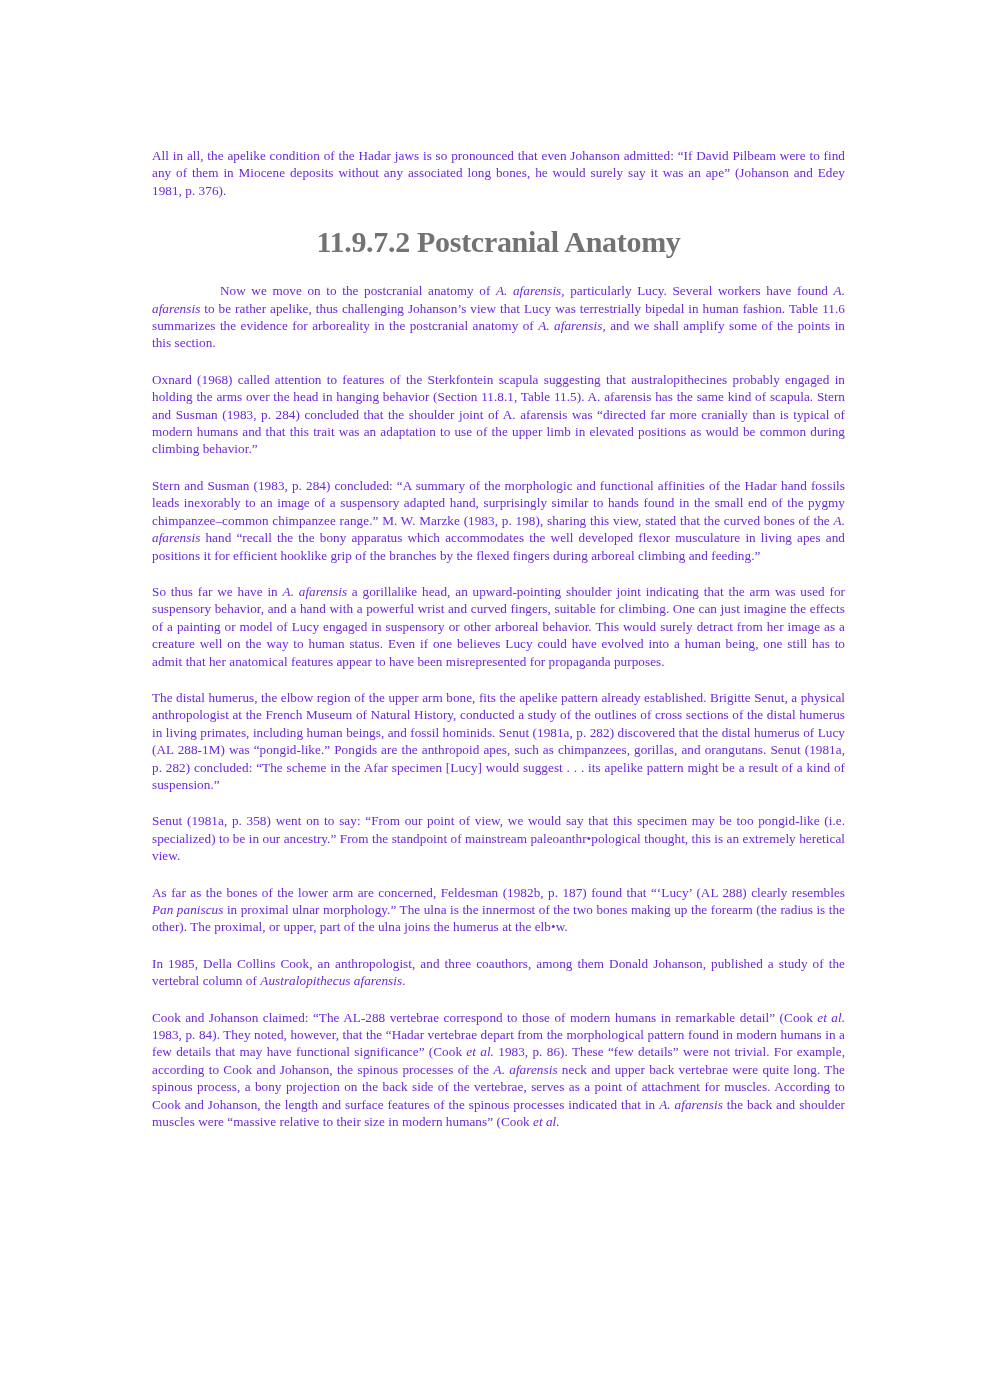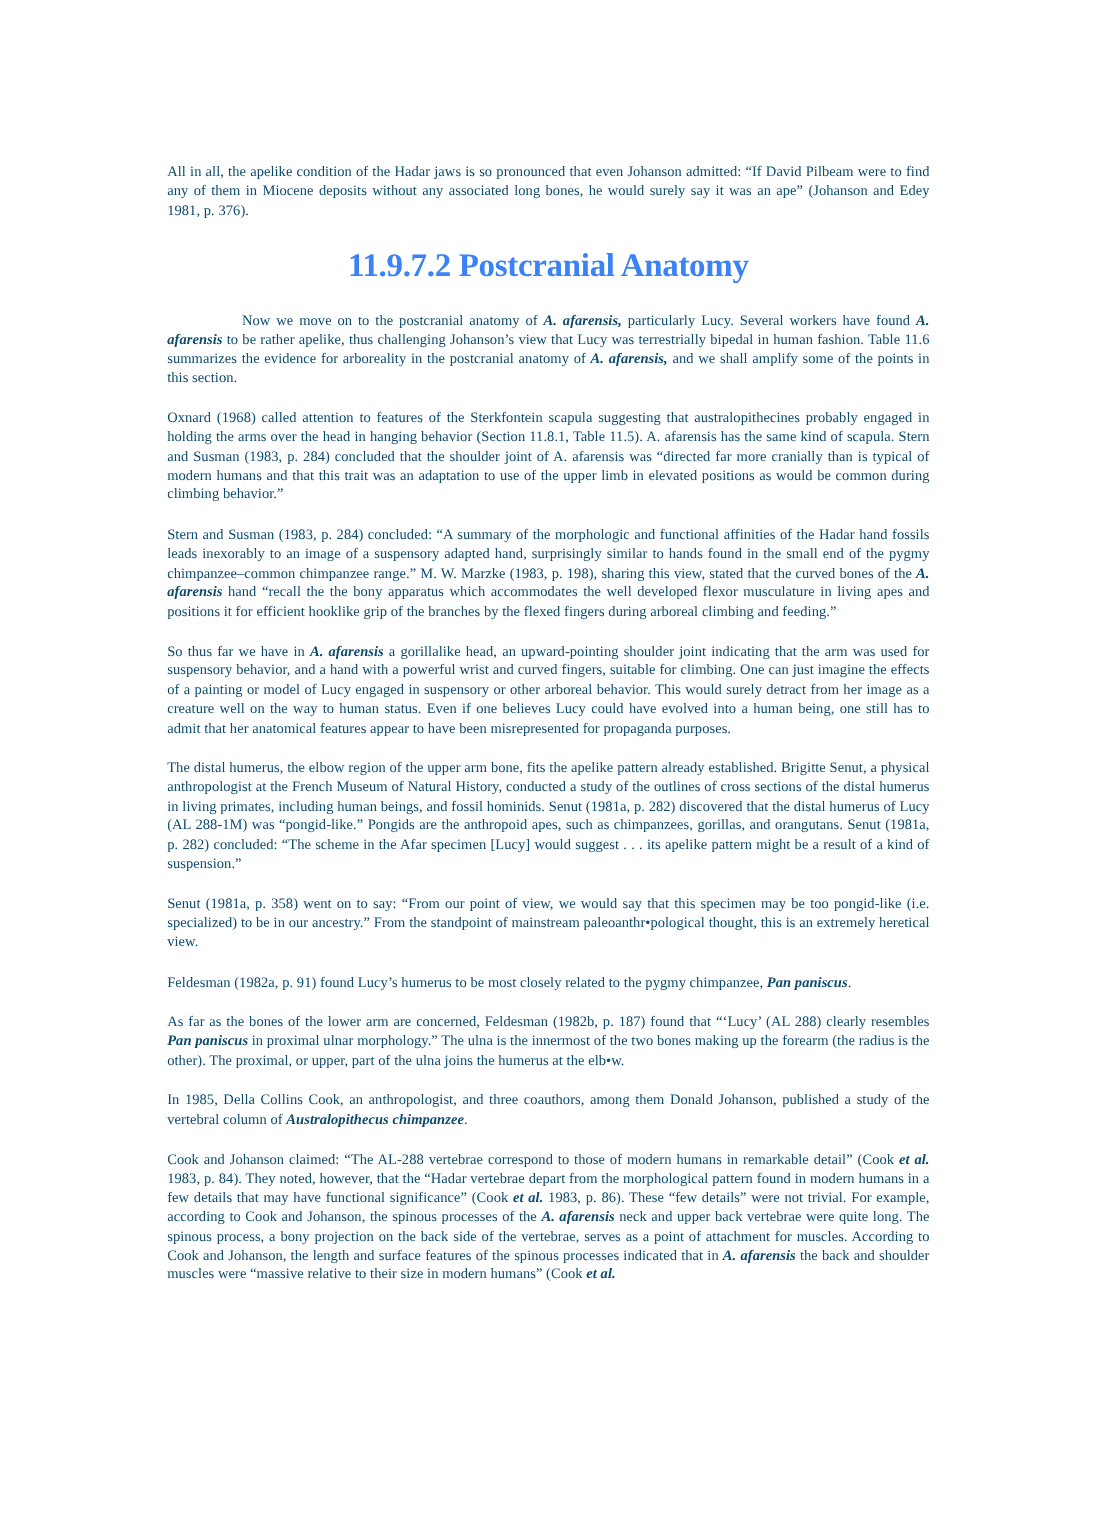--- a/index.html
+++ b/index.html
@@ -17,57 +17,55 @@
     width: 1000px;
     height: 1400px;
     padding: 147px 155px 40px 152px;
     background: #ffffff;
   }
   .para {
     font-family: "Liberation Serif", "DejaVu Serif", serif;
     font-size: 13.2px;
     line-height: 17.4px;
     letter-spacing: 0.05px;
-    color: #0c4a6e;
+    color: #6d28d9;
     text-align: justify;
     margin: 0 0 19px 0;
   }
   .para.indent {
     text-indent: 68px;
   }
   .heading {
     font-family: "Liberation Serif", "DejaVu Serif", serif;
     font-weight: bold;
     font-size: 30px;
     line-height: 34px;
-    color: #3b82f6;
+    color: #737373;
     text-align: center;
     letter-spacing: -0.3px;
     margin: 26px 0 23px 0;
   }
   .it {
     font-style: italic;
-    font-weight: bold;
   }
 </style>
 </head>
 <body>
 
 <div class="page">
   <div>
       <p class="para"><span>All in all, the apelike condition of the Hadar jaws is so pronounced that even Johanson admitted: “If David Pilbeam were to find any of them in Miocene deposits without any associated long bones, he would surely say it was an ape” (Johanson and Edey 1981, p. 376).</span></p>
     </div>
 
   <h1 class="heading">11.9.7.2 Postcranial Anatomy</h1>
 
   <div>
       <p class="para indent"><span>Now we move on to the postcranial anatomy of </span><span class="it">A. afarensis,</span><span> particularly Lucy. Several workers have found </span><span class="it">A. afarensis</span><span> to be rather apelike, thus challenging Johanson’s view that Lucy was terrestrially bipedal in human fashion. Table 11.6 summarizes the evidence for arboreality in the postcranial anatomy of </span><span class="it">A. afarensis,</span><span> and we shall amplify some of the points in this section.</span></p>
       <p class="para"><span>Oxnard (1968) called attention to features of the Sterkfontein scapula suggesting that australopithecines probably engaged in holding the arms over the head in hanging behavior (Section 11.8.1, Table 11.5). A. afarensis has the same kind of scapula. Stern and Susman (1983, p. 284) concluded that the shoulder joint of A. afarensis was “directed far more cranially than is typical of modern humans and that this trait was an adaptation to use of the upper limb in elevated positions as would be common during climbing behavior.”</span></p>
       <p class="para"><span>Stern and Susman (1983, p. 284) concluded: “A summary of the morphologic and functional affinities of the Hadar hand fossils leads inexorably to an image of a suspensory adapted hand, surprisingly similar to hands found in the small end of the pygmy chimpanzee–common chimpanzee range.” M. W. Marzke (1983, p. 198), sharing this view, stated that the curved bones of the </span><span class="it">A. afarensis</span><span> hand “recall the the bony apparatus which accommodates the well developed flexor musculature in living apes and positions it for efficient hooklike grip of the branches by the flexed fingers during arboreal climbing and feeding.”</span></p>
       <p class="para"><span>So thus far we have in </span><span class="it">A. afarensis</span><span> a gorillalike head, an upward-pointing shoulder joint indicating that the arm was used for suspensory behavior, and a hand with a powerful wrist and curved fingers, suitable for climbing. One can just imagine the effects of a painting or model of Lucy engaged in suspensory or other arboreal behavior. This would surely detract from her image as a creature well on the way to human status. Even if one believes Lucy could have evolved into a human being, one still has to admit that her anatomical features appear to have been misrepresented for propaganda purposes.</span></p>
       <p class="para"><span>The distal humerus, the elbow region of the upper arm bone, fits the apelike pattern already established. Brigitte Senut, a physical anthropologist at the French Museum of Natural History, conducted a study of the outlines of cross sections of the distal humerus in living primates, including human beings, and fossil hominids. Senut (1981a, p. 282) discovered that the distal humerus of Lucy (AL 288-1M) was “pongid-like.” Pongids are the anthropoid apes, such as chimpanzees, gorillas, and orangutans. Senut (1981a, p. 282) concluded: “The scheme in the Afar specimen [Lucy] would suggest . . . its apelike pattern might be a result of a kind of suspension.”</span></p>
       <p class="para"><span>Senut (1981a, p. 358) went on to say: “From our point of view, we would say that this specimen may be too pongid-like (i.e. specialized) to be in our ancestry.” From the standpoint of mainstream paleoanthr•pological thought, this is an extremely heretical view.</span></p>
-      <p class="para"><span>Feldesman (1982a, p. 91) found Lucy’s humerus to be most closely related to the pygmy chimpanzee, </span><span class="it">Pan paniscus</span><span>.</span></p>
       <p class="para"><span>As far as the bones of the lower arm are concerned, Feldesman (1982b, p. 187) found that “‘Lucy’ (AL 288) clearly resembles </span><span class="it">Pan paniscus</span><span> in proximal ulnar morphology.” The ulna is the innermost of the two bones making up the forearm (the radius is the other). The proximal, or upper, part of the ulna joins the humerus at the elb•w.</span></p>
-      <p class="para"><span>In 1985, Della Collins Cook, an anthropologist, and three coauthors, among them Donald Johanson, published a study of the vertebral column of </span><span class="it">Australopithecus chimpanzee</span><span>.</span></p>
+      <p class="para"><span>In 1985, Della Collins Cook, an anthropologist, and three coauthors, among them Donald Johanson, published a study of the vertebral column of </span><span class="it">Australopithecus afarensis</span><span>.</span></p>
       <p class="para"><span>Cook and Johanson claimed: “The AL-288 vertebrae correspond to those of modern humans in remarkable detail” (Cook </span><span class="it">et al.</span><span> 1983, p. 84). They noted, however, that the “Hadar vertebrae depart from the morphological pattern found in modern humans in a few details that may have functional significance” (Cook </span><span class="it">et al.</span><span> 1983, p. 86). These “few details” were not trivial. For example, according to Cook and Johanson, the spinous processes of the </span><span class="it">A. afarensis</span><span> neck and upper back vertebrae were quite long. The spinous process, a bony projection on the back side of the vertebrae, serves as a point of attachment for muscles. According to Cook and Johanson, the length and surface features of the spinous processes indicated that in </span><span class="it">A. afarensis</span><span> the back and shoulder muscles were “massive relative to their size in modern humans” (Cook </span><span class="it">et al.</span></p>
     </div>
 </div>
 
 </body></html>

